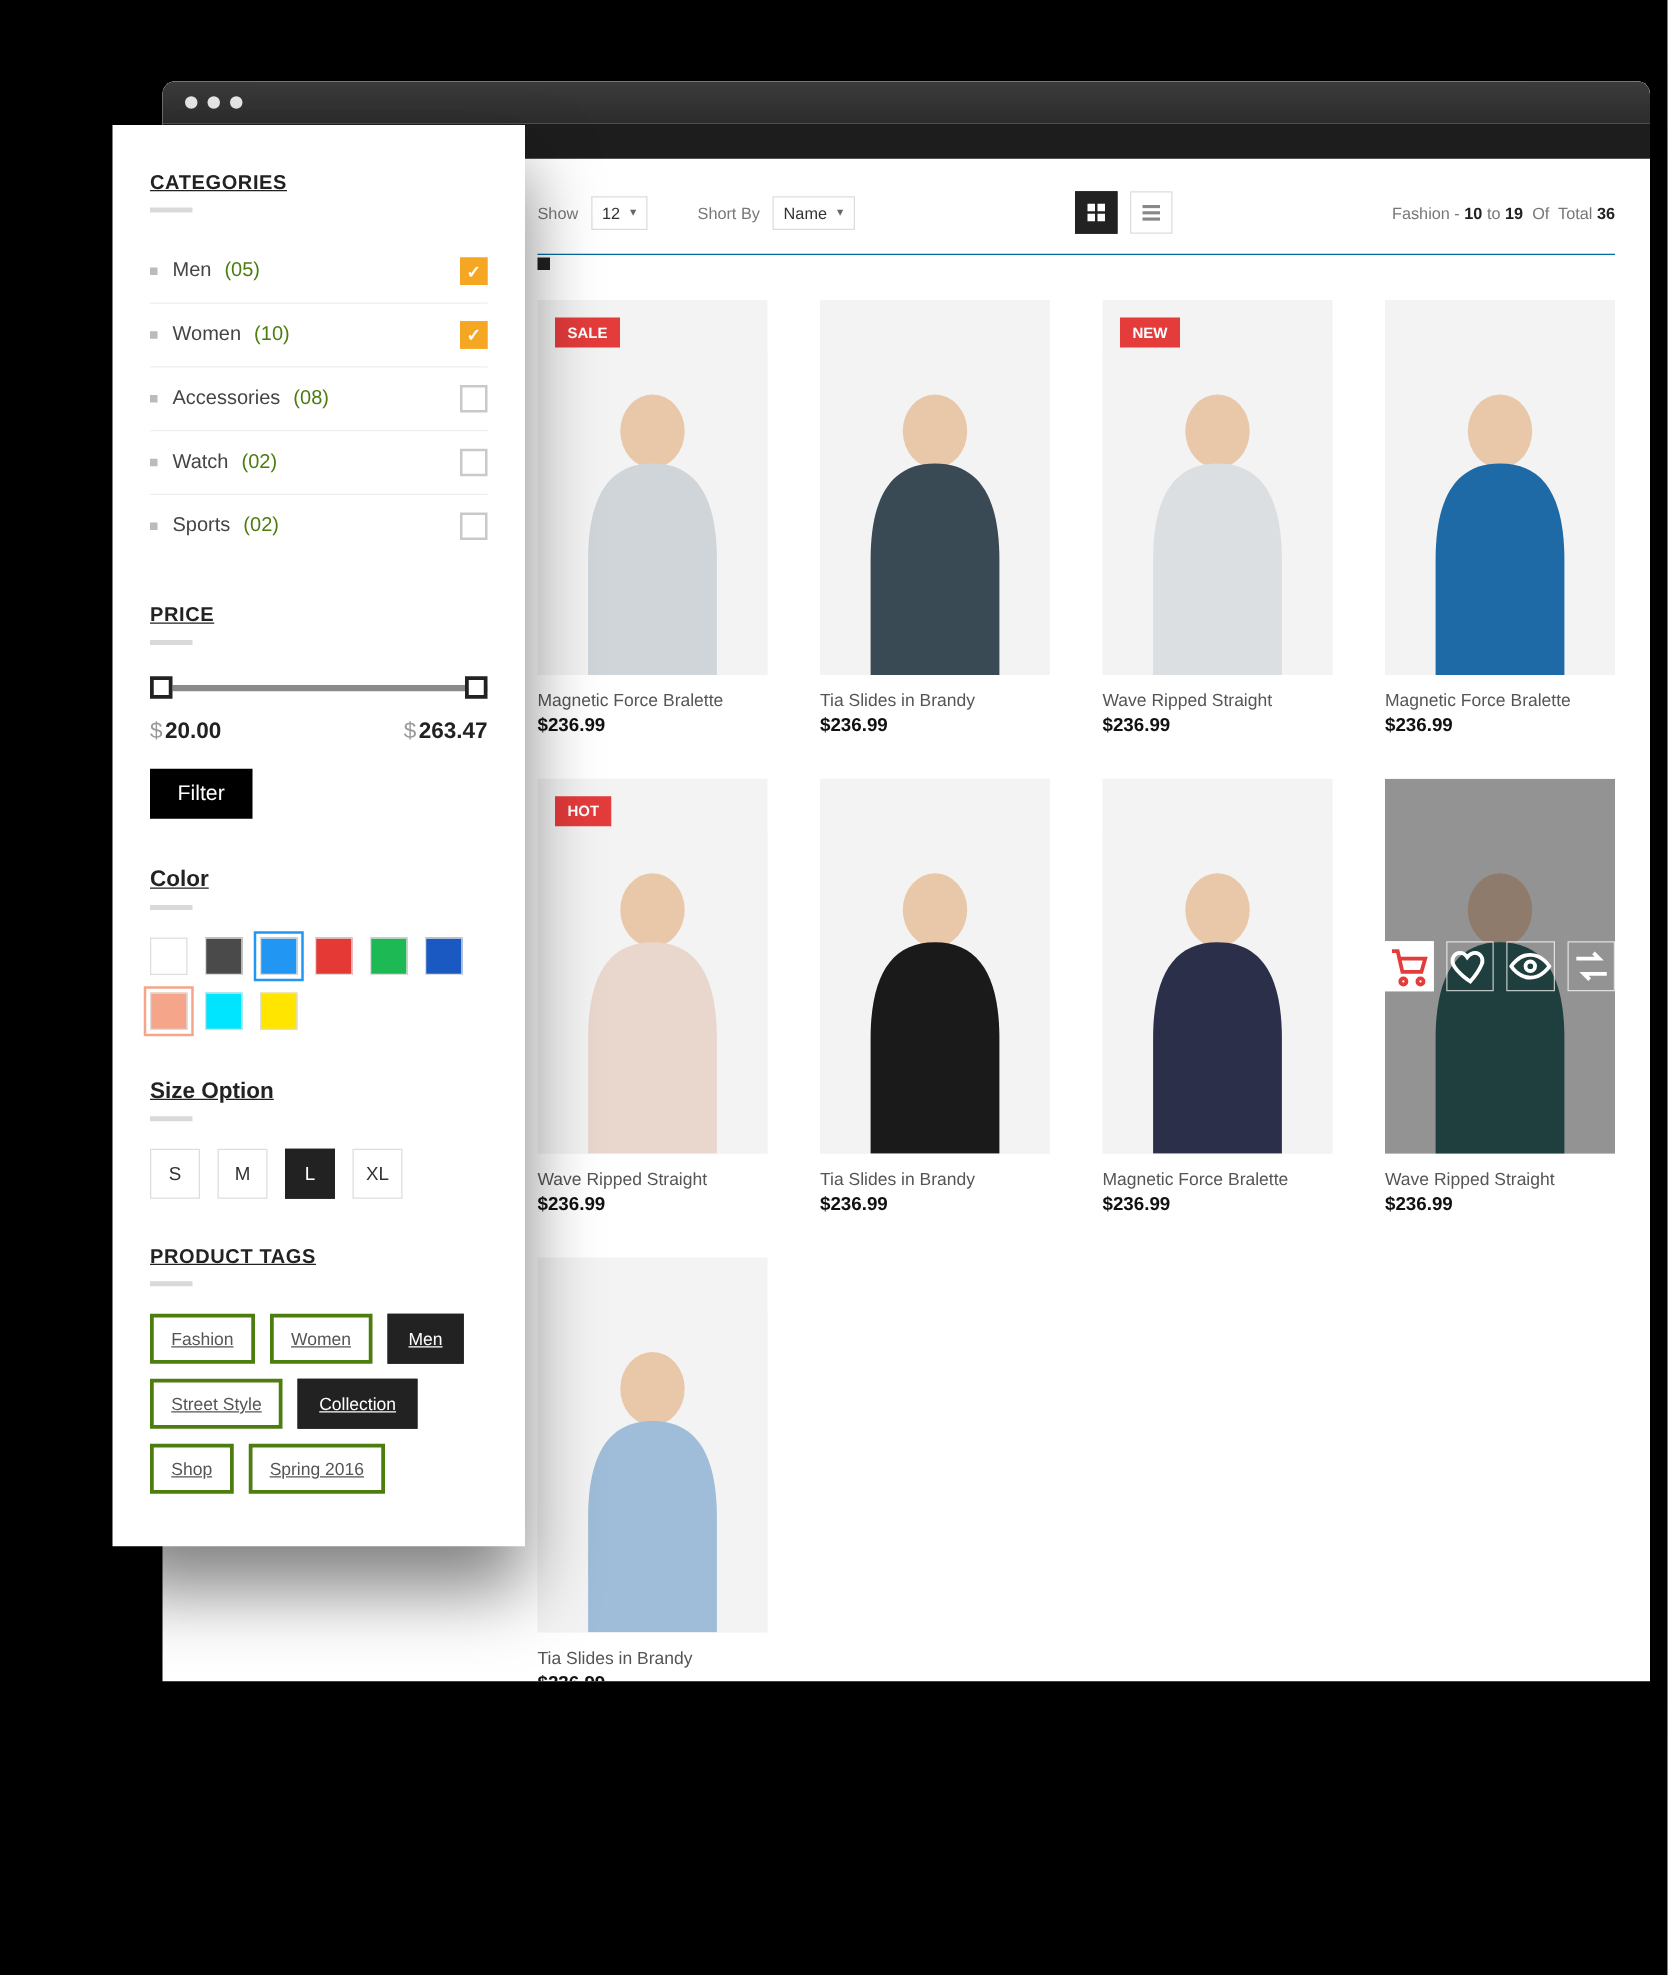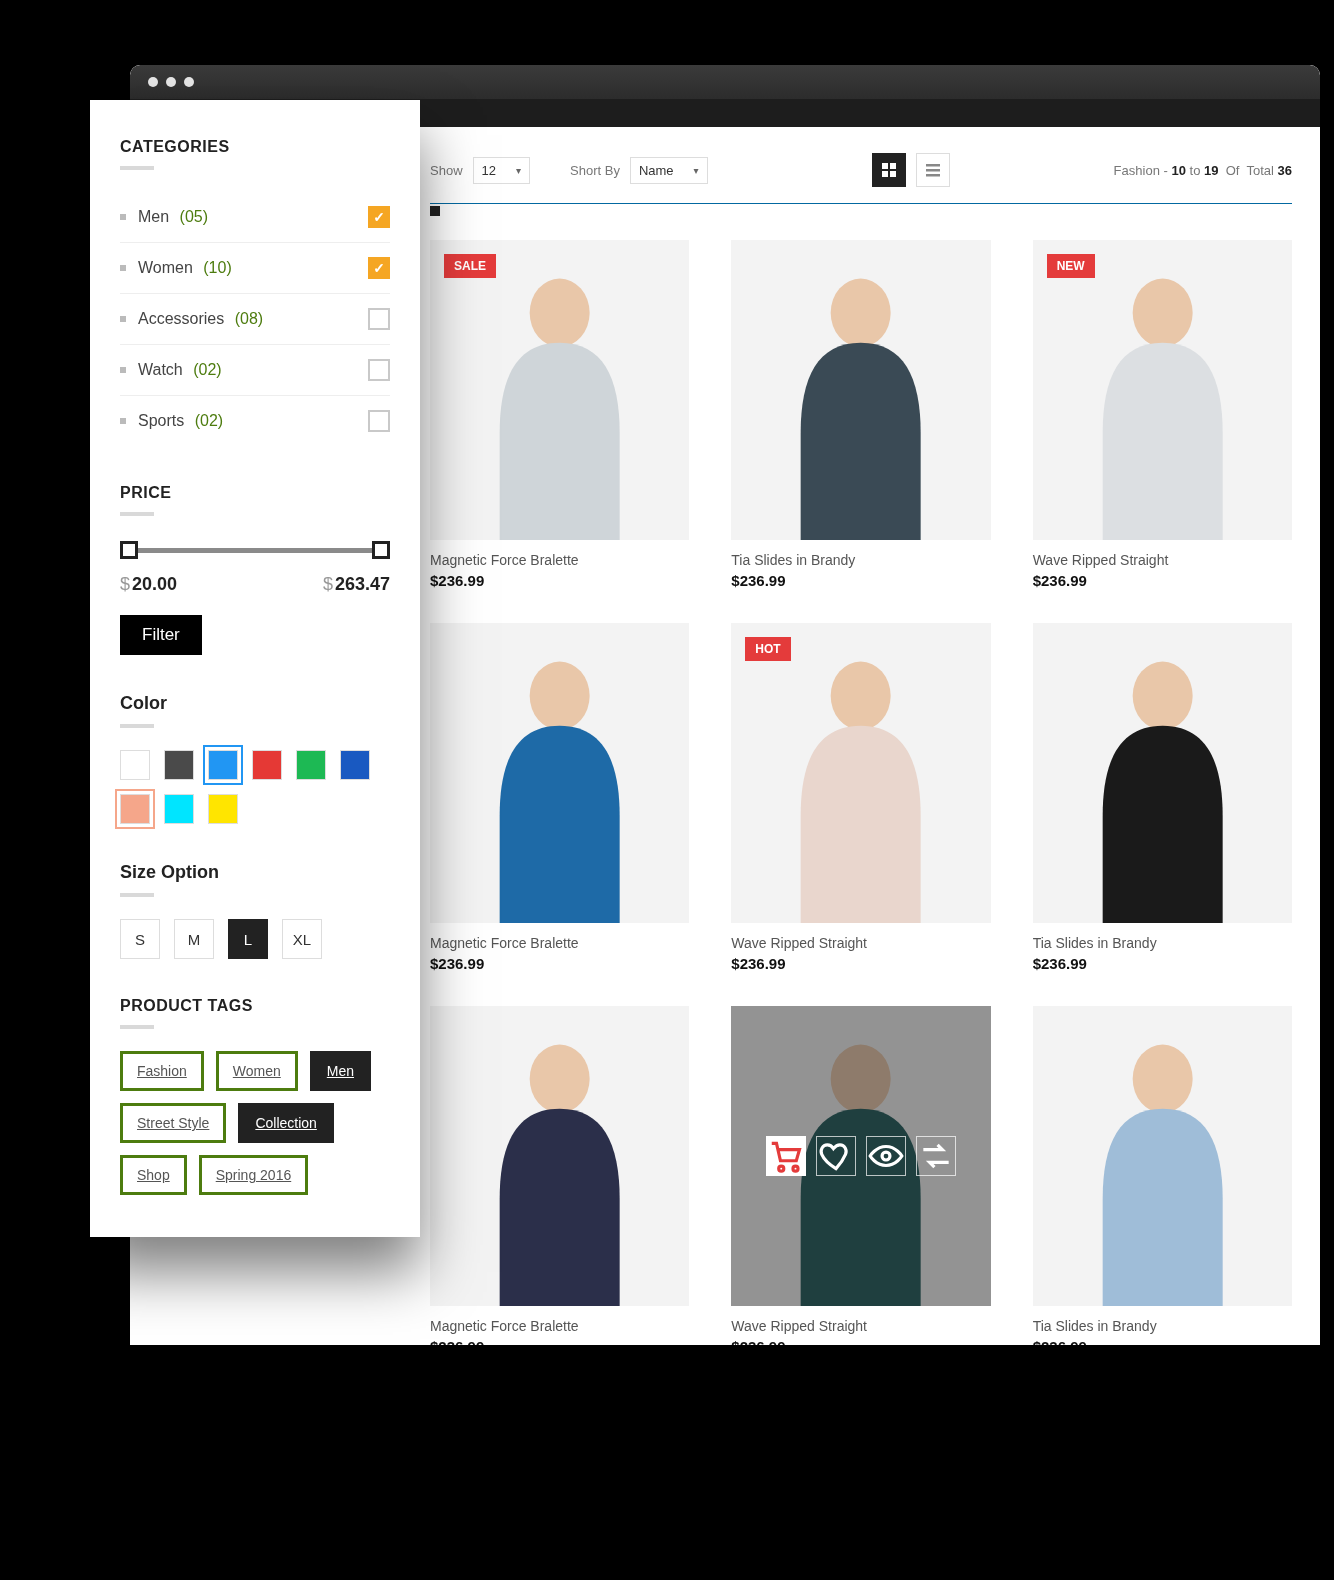--- a/index.html
+++ b/index.html
@@ -50,21 +50,21 @@
     color: #777;
     border-bottom: 1px solid #0369a1;
     padding-bottom: 16px;
     gap: 10px;
   }
   .toolbar .sel {
     border: 1px solid #ddd;
     padding: 5px 8px;
     display: inline-flex;
     align-items: center;
-    gap: 20px;
+    gap: 8px;
     color: #333;
     font-size: 13px;
   }
   .toolbar .sel .caret { font-size: 10px; color:#666; }
   .toolbar .spacer { flex: 1; }
   .view-btn {
     width: 34px; height: 34px;
     border: 1px solid #ddd;
     display: inline-flex; align-items: center; justify-content: center;
     color: #888;
@@ -79,21 +79,21 @@
   }
   .range-indicator .knob {
     position: absolute; left: 0; top: 2px;
     width: 10px; height: 10px;
     background:#222;
   }
 
   
   .grid {
     display: grid;
-    grid-template-columns: repeat(3, 1fr);
+    grid-template-columns: repeat(4, 1fr);
     gap: 34px 42px;
     margin-top: 24px;
   }
   .card { position: relative; }
   .thumb {
     background: #f3f3f3;
     height: 300px;
     position: relative;
     display:flex; align-items:flex-end; justify-content:center;
     overflow:hidden;
@@ -149,20 +149,21 @@
     padding: 38px 30px 42px 30px;
     z-index: 10;
   }
   .sec-title {
     font-size: 16px;
     font-weight: 700;
     letter-spacing: 0.5px;
     color: #222;
     text-transform: uppercase;
     margin-bottom: 10px;
+    text-decoration: underline;
   }
   .sec-title.small { text-transform: none; font-size: 18px; letter-spacing: 0; }
   .rule {
     width: 34px; height: 4px; background: #d9d9d9;
     margin-bottom: 22px;
   }
   .cats { list-style: none; }
   .cats li {
     display:flex; align-items:center;
     padding: 14px 0;

